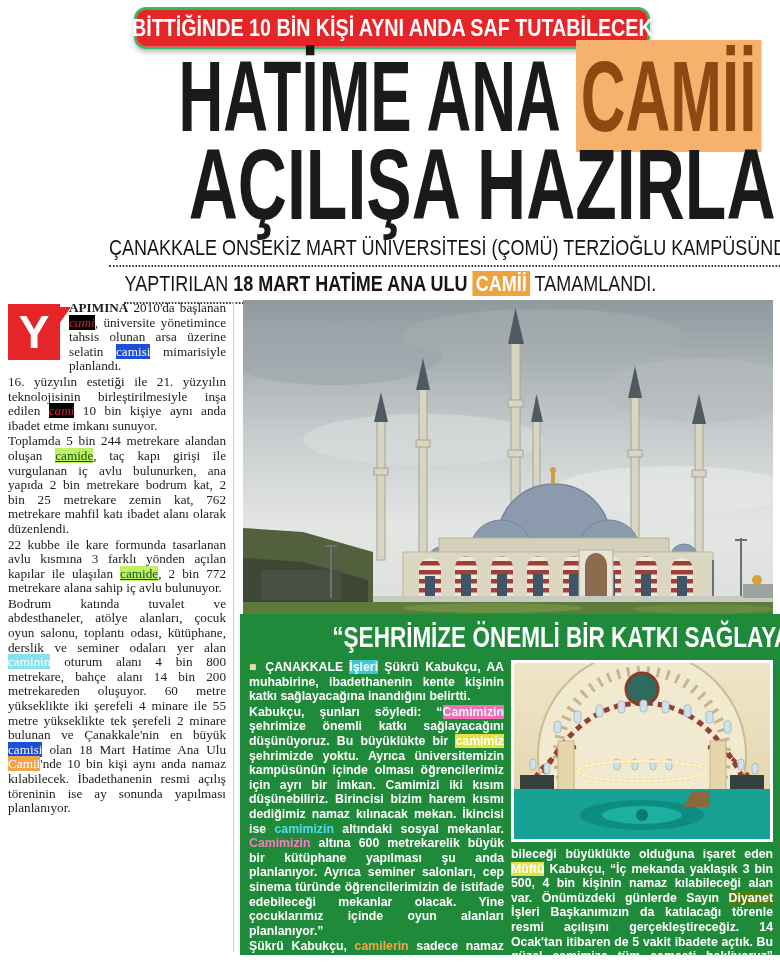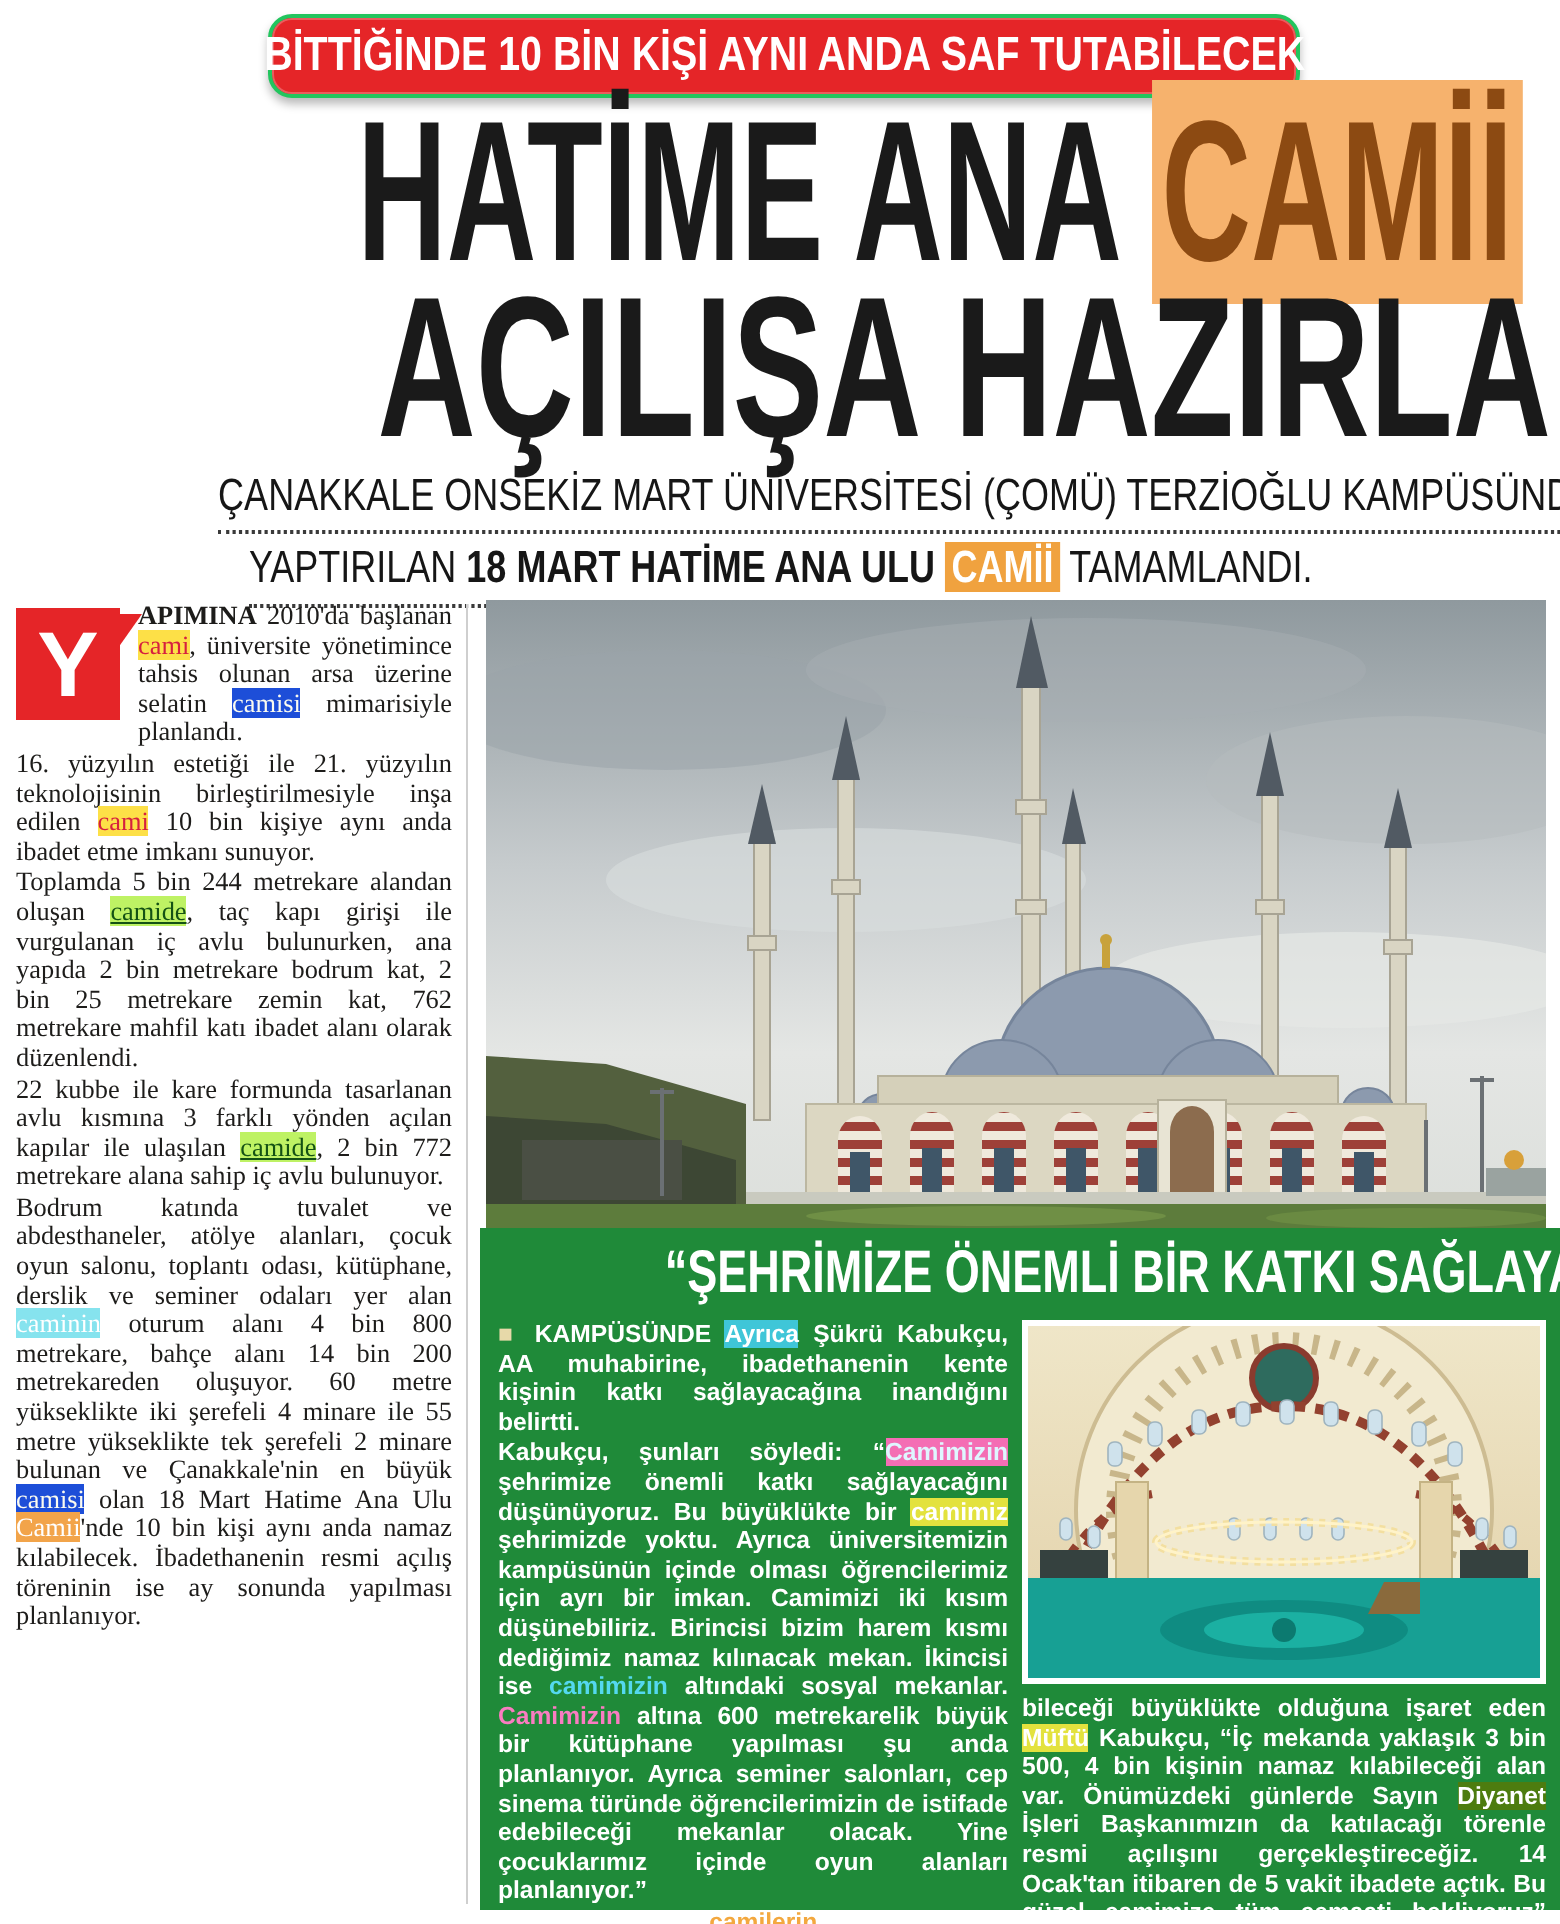--- a/index.html
+++ b/index.html
@@ -39,21 +39,21 @@
   .left-col{position:absolute;left:8px;top:301px;width:218px;
             font-family:"Liberation Serif",serif;font-size:13.2px;line-height:14.6px;
             color:#1d1c1a;text-align:justify;}
   .left-col p{margin:0 0 1px 0;}
   .dropcap{float:left;width:52px;height:56px;background:#e52528;margin:3px 9px 2px 0;
            position:relative;display:flex;align-items:center;justify-content:center;}
   .dropcap:after{content:"";position:absolute;right:-11px;top:3px;width:0;height:0;
            border-top:17px solid #e52528;border-right:12px solid transparent;}
   .dropcap .dletter{color:#fff;font-family:"Liberation Sans",sans-serif;
            font-weight:bold;font-size:46px;line-height:1;}
-  .hl-pink{background:#fde047;color:#d6203f;}
+  .hl-pink{background:#000000;color:#d6203f;font-style:italic;}
   .hl-yellow{background:#1d4ed8;color:#fbfbf0;}
   .hl-green{background:#bef264;color:#145214;text-decoration:underline;}
   .hl-cyan{background:#86e3ee;color:#fff;}
   .hl-orange{background:#f2a44a;color:#fff;}
   .left-col .b{font-weight:bold;}
 
   
   .photo-ext{position:absolute;left:243px;top:300px;width:530px;height:314px;overflow:hidden;}
   .photo-ext svg{display:block;width:100%;height:100%;}
 
@@ -221,21 +221,21 @@
       <circle cx="514" cy="280" r="5" fill="#d8a03a"></circle>
     </svg>
   </div>
 
   <div class="greenbox">
     <div class="quote-head">
       <span class="qinner">“ŞEHRİMİZE ÖNEMLİ BİR KATKI SAĞLAYACAKTIR”</span>
     </div>
     <div class="gb-cols">
       <div class="gb-col gb-left">
-          <p><span class="sq">■ </span><span>KAMPÜSÜNDE </span><span class="bg-cyan">Ayrıca</span><span> Şükrü Kabukçu, AA muhabirine, ibadethanenin kente kişinin katkı sağlayacağına inandığını belirtti.</span></p>
+          <p><span class="sq">■ </span><span>ÇANAKKALE </span><span class="bg-cyan">İşleri</span><span> Şükrü Kabukçu, AA muhabirine, ibadethanenin kente kişinin katkı sağlayacağına inandığını belirtti.</span></p>
           <p><span>Kabukçu, şunları söyledi: “</span><span class="bg-pink">Camimizin</span><span> şehrimize önemli katkı sağlayacağını düşünüyoruz. Bu büyüklükte bir </span><span class="bg-yellow">camimiz</span><span> şehrimizde yoktu. Ayrıca üniversitemizin kampüsünün içinde olması öğrencilerimiz için ayrı bir imkan. </span><span class="tx-green">Camimizi</span><span> iki kısım düşünebiliriz. Birincisi bizim harem kısmı dediğimiz namaz kılınacak mekan. İkincisi ise </span><span class="tx-cyan">camimizin</span><span> altındaki sosyal mekanlar. </span><span class="tx-pink">Camimizin</span><span> altına 600 metrekarelik büyük bir kütüphane yapılması şu anda planlanıyor. Ayrıca seminer salonları, cep sinema türünde öğrencilerimizin de istifade edebileceği mekanlar olacak. Yine çocuklarımız içinde oyun alanları planlanıyor.”</span></p>
           <p><span>Şükrü Kabukçu, </span><span class="tx-orange">camilerin</span><span> sadece namaz kılınan mekanlar olmadığını, insanların buluştuğu, sohbet edebildiği, kültür değerlerinin paylaşıldığı müstesna yerler olduğunu anlattı.</span></p>
         </div>
       <div class="gb-right">
         <div class="photo-int">
           <svg viewBox="0 0 256 176" preserveAspectRatio="none">
             <defs>
               <linearGradient id="intbg" x1="0" y1="0" x2="0" y2="1">
                 <stop offset="0" stop-color="#efe6c8"></stop>
                 <stop offset="0.7" stop-color="#e6d7b2"></stop>

